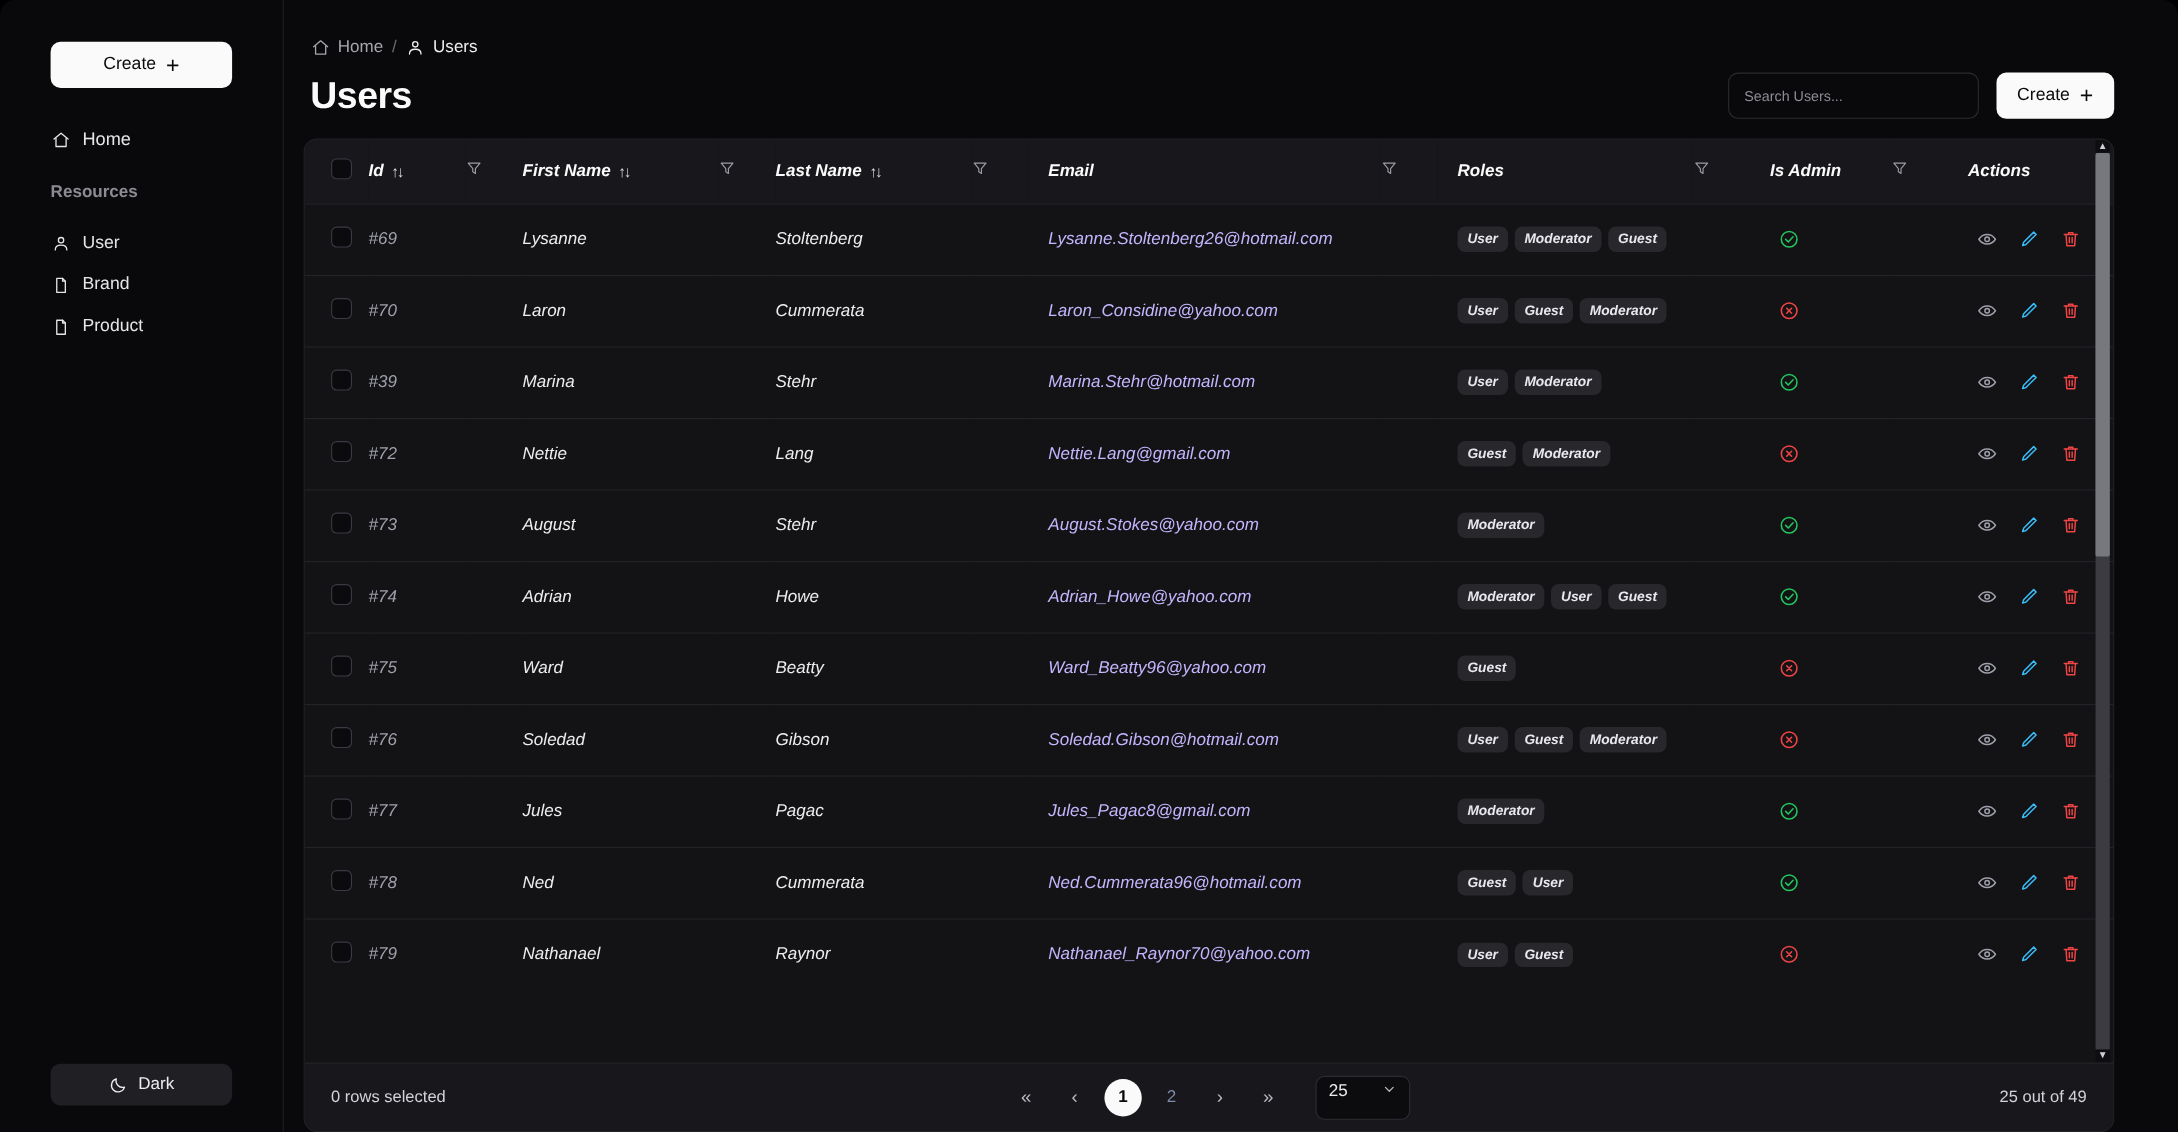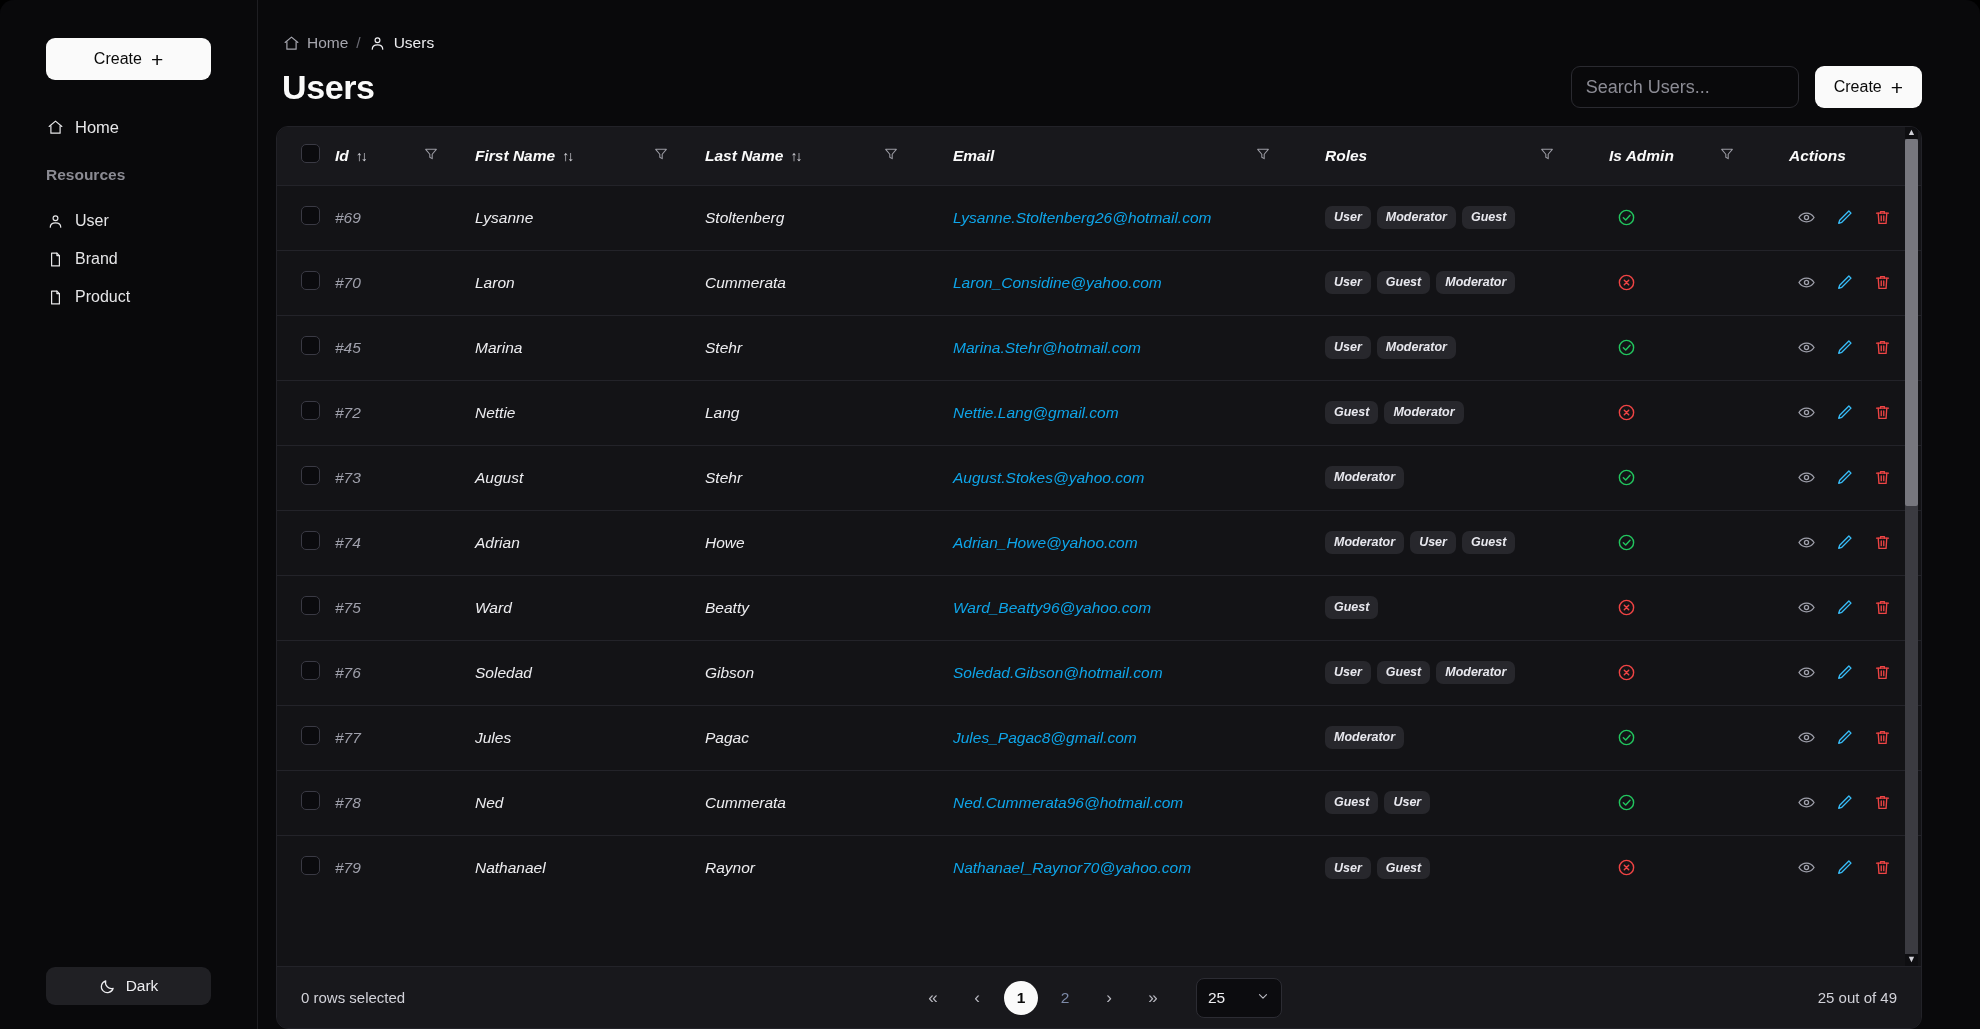--- a/index.html
+++ b/index.html
@@ -100,21 +100,21 @@
     padding-left: 6px;
   }
   .page-title { font-size: 34px; font-weight: 700; color: #fafafa; letter-spacing: -0.4px; }
   .head-right { display:flex; align-items:center; gap: 16px; }
   .search-box {
     width: 228px; height: 42px;
     background: #09090b;
     border: 1px solid #2a2a30;
     border-radius: 9px;
     color: #c9c9d1;
-    font-size: 18px;
+    font-size: 13px;
     font-family: "Liberation Sans", sans-serif;
     padding: 0 14px;
     outline: none;
   }
   .search-box::placeholder { color: #8c8c95; }
   .create-btn2 {
     height: 42px; padding: 0 19px;
     background: #fafafa; color: #0a0a0a;
     border-radius: 9px;
     display:flex; align-items:center; justify-content:center; gap: 9px;
@@ -159,21 +159,21 @@
   tbody td {
     height: 65px;
     padding: 0;
     vertical-align: middle;
     border-bottom: 1px solid #232329;
     font-size: 15.5px;
     color: #ededf0;
   }
   tbody tr:last-child td { border-bottom: none; margin-top: 38px; }
   .c-id { color: #9fa0ab; }
-  .c-email { color: #0ea5e9; }
+  .c-email { color: #c4b5fd; }
 
   .chk {
     width: 19px; height: 19px;
     border: 1px solid #3a3a44;
     border-radius: 5px;
     background: #0b0b0e;
     display:inline-block; cursor:pointer;
   }
 
   .col-chk   { width: 58px; padding-left: 24px !important; }
@@ -241,22 +241,22 @@
     display:flex; align-items:center; justify-content:center;
     color:#b9b9c1; font-size: 17px; cursor:pointer; border-radius: 50%;
     user-select:none;
   }
   .pg.num { color:#7d8aa8; font-size: 15.5px; }
   .pg.active { background:#fafafa; color:#0a0a0a; font-weight:600; }
   .per-page {
     margin-left: 16px;
     width: 86px; height: 40px;
     background:#0c0c0f; border:1px solid #2c2c33; border-radius: 8px;
-    display:flex; align-items:center; justify-content:space-between;
-    padding: 16px 11px; color:#ededf0; font-size: 15.5px; cursor:pointer;
+    display:flex; align-items:flex-start; justify-content:space-between;
+    padding: 4px 11px; color:#ededf0; font-size: 15.5px; cursor:pointer;
   }
   .per-page .chev { color:#b9b9c1; font-size: 12px; }
   .out-of { margin-left:auto; color:#d2d2d9; font-size: 15px; }
 </style>
 </head>
 <body>
 
 <div class="window">
 
   <aside class="sidebar">
@@ -575,21 +575,21 @@
                         <path d="M9.5 6.5V4.6h5v1.9"></path>
                         <path d="M6.6 6.5l.9 13h9l.9-13"></path>
                         <path d="M10.4 10v6M13.6 10v6"></path>
                       </svg>
                     </span>
                   </span>
                 </td>
               </tr>
               <tr>
                 <td class="col-chk"><span class="chk"></span></td>
-                <td class="c-id">#45</td>
+                <td class="c-id">#39</td>
                 <td></td>
                 <td>Marina</td>
                 <td></td>
                 <td>Stehr</td>
                 <td></td>
                 <td class="c-email pad-l">Marina.Stehr@hotmail.com</td>
                 <td></td>
                 <td class="pad-l">
                   <span class="badges">
                     <span class="badge">User</span>

